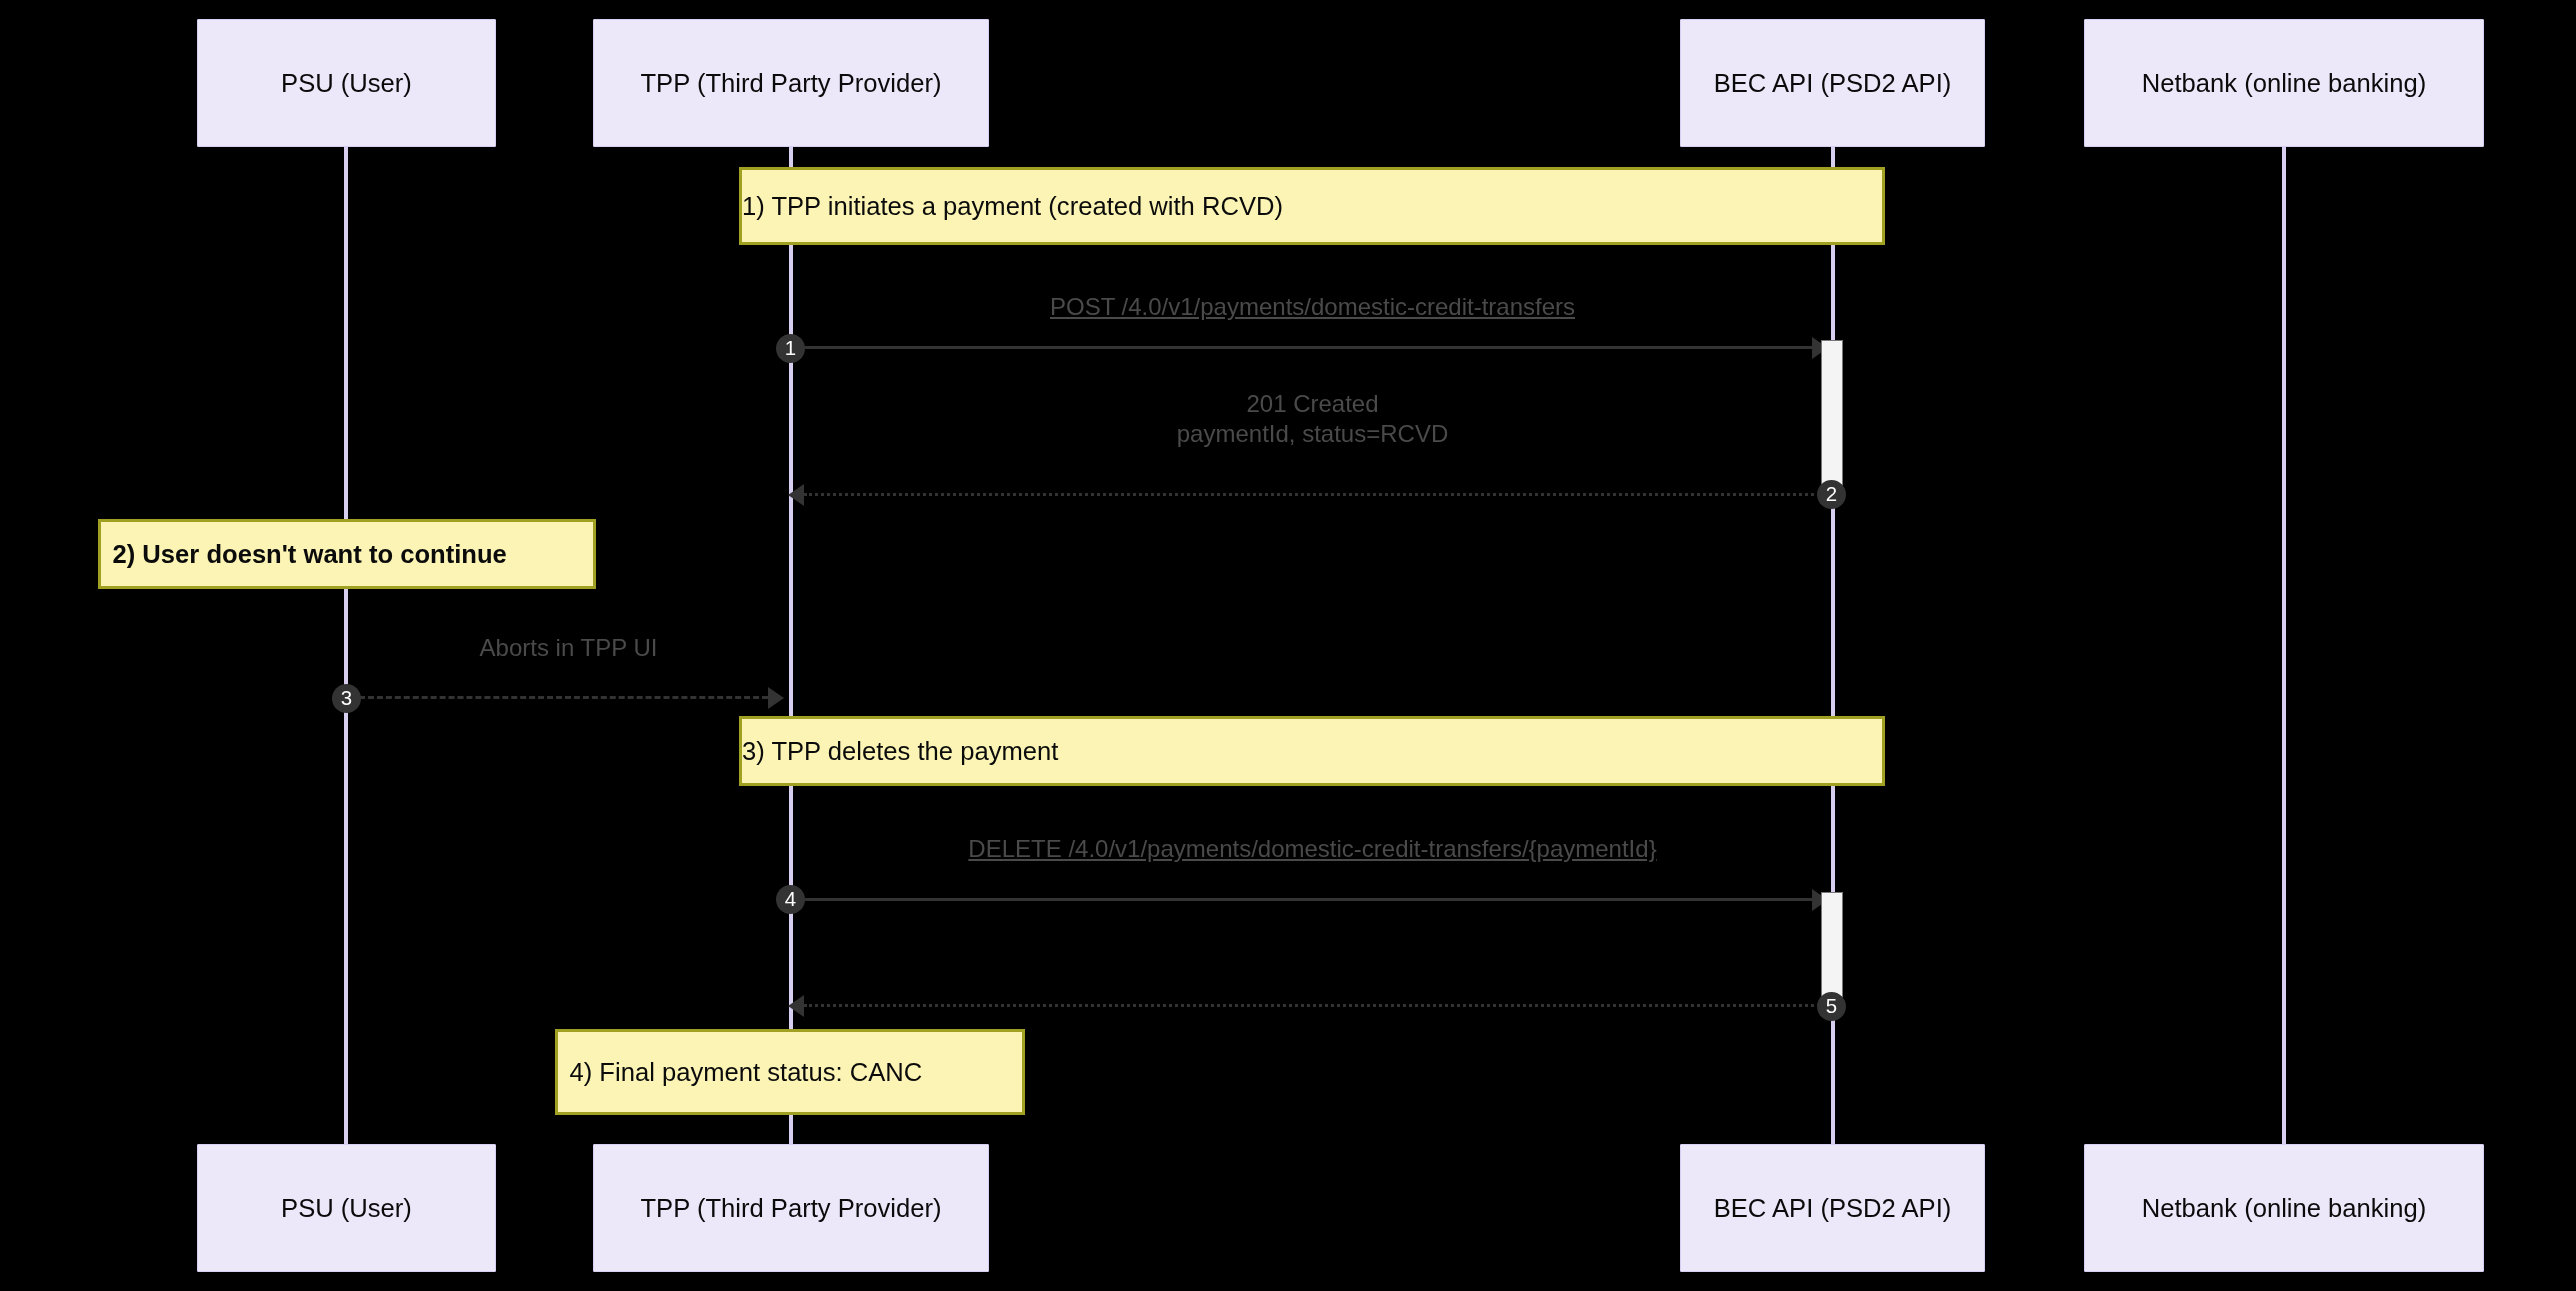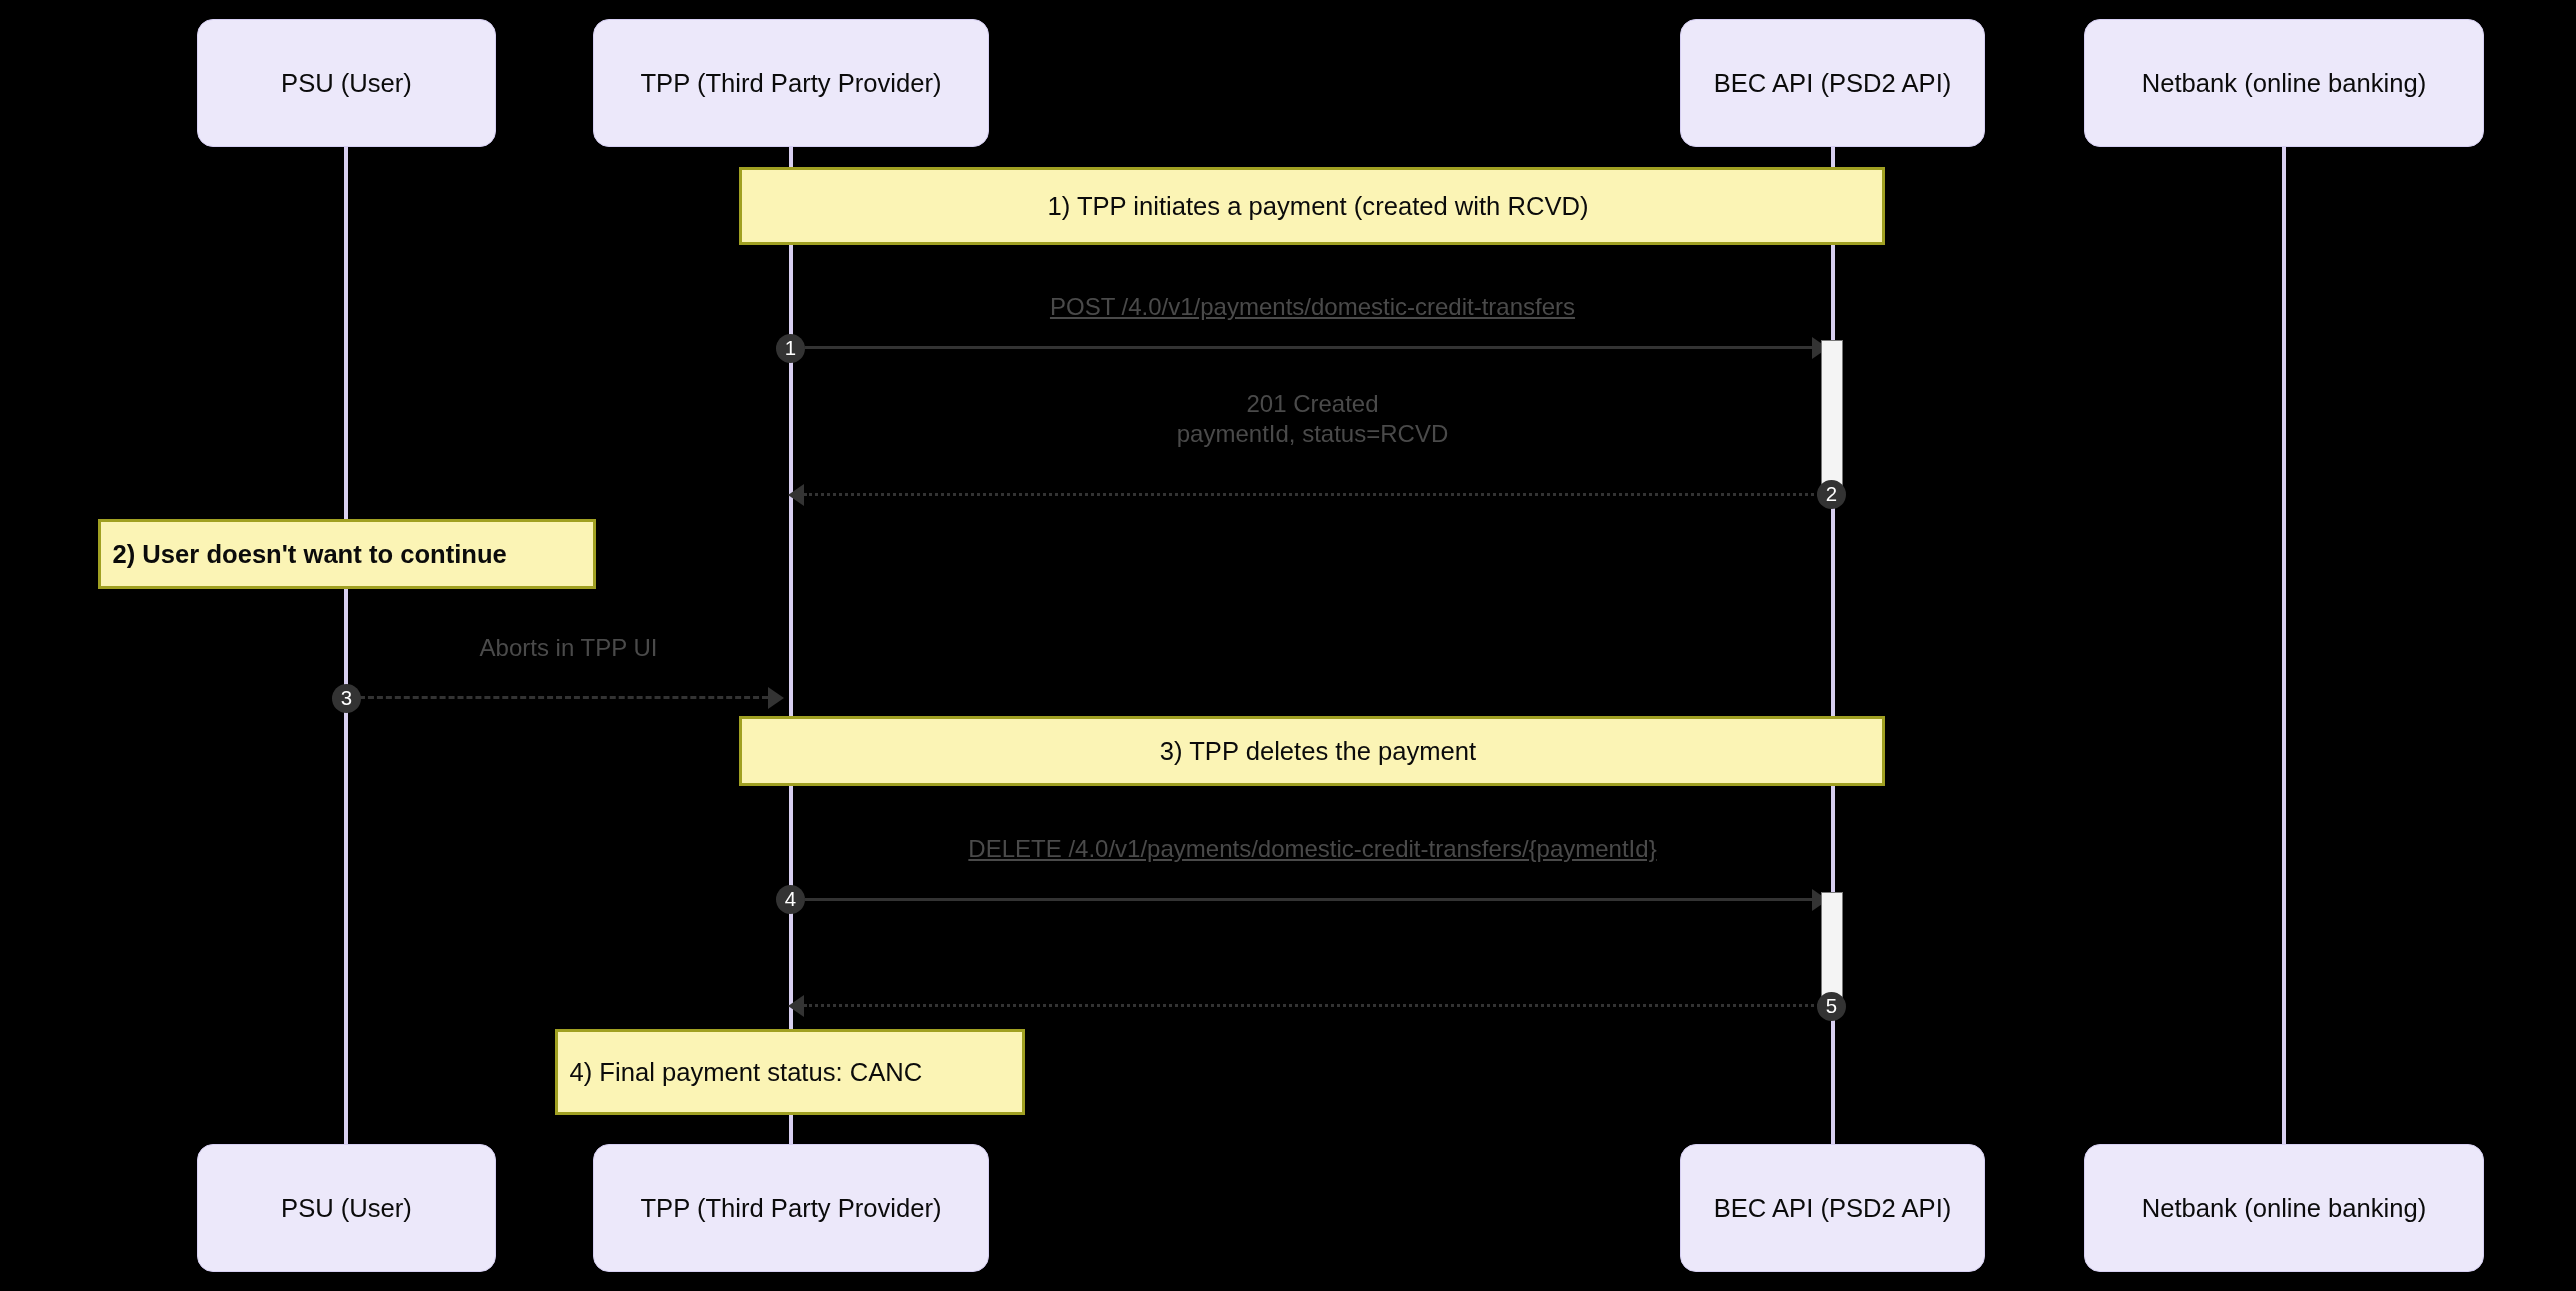--- a/index.html
+++ b/index.html
@@ -15,21 +15,21 @@
     font-family: "Liberation Sans", sans-serif;
     overflow: hidden;
   }
 
   
   .participant {
     position: absolute;
     box-sizing: border-box;
     background: #ECE8FA;
     border: 1.9px solid #D6CFF2;
-    border-radius: 16px;
+    border-radius: 1px;
     display: flex;
     align-items: center;
     justify-content: center;
     color: #0b0b0b;
     font-size: 25.6px;
     line-height: 1.1;
     text-align: left;
     padding: 0 9px;
     white-space: nowrap;
   }
@@ -54,25 +54,24 @@
   .note {
     position: absolute;
     box-sizing: border-box;
     background: #FBF4B5;
     border-top: 3.8px solid #A0A022;
     border-bottom: 3.8px solid #A0A022;
     border-left: 3.8px solid #A0A022;
     border-right: 3.8px solid #A0A022;
     display: flex;
     align-items: center;
-    justify-content: center;
+    justify-content: flex-start;
     color: #0b0b0b;
     font-size: 25.6px;
     white-space: nowrap;
-    padding-left: 12px;
   }
   .note.note-left {
     justify-content: flex-start;
     padding-left: 11.5px;
   }
 
   
   .msg-line {
     position: absolute;
     height: 0;

